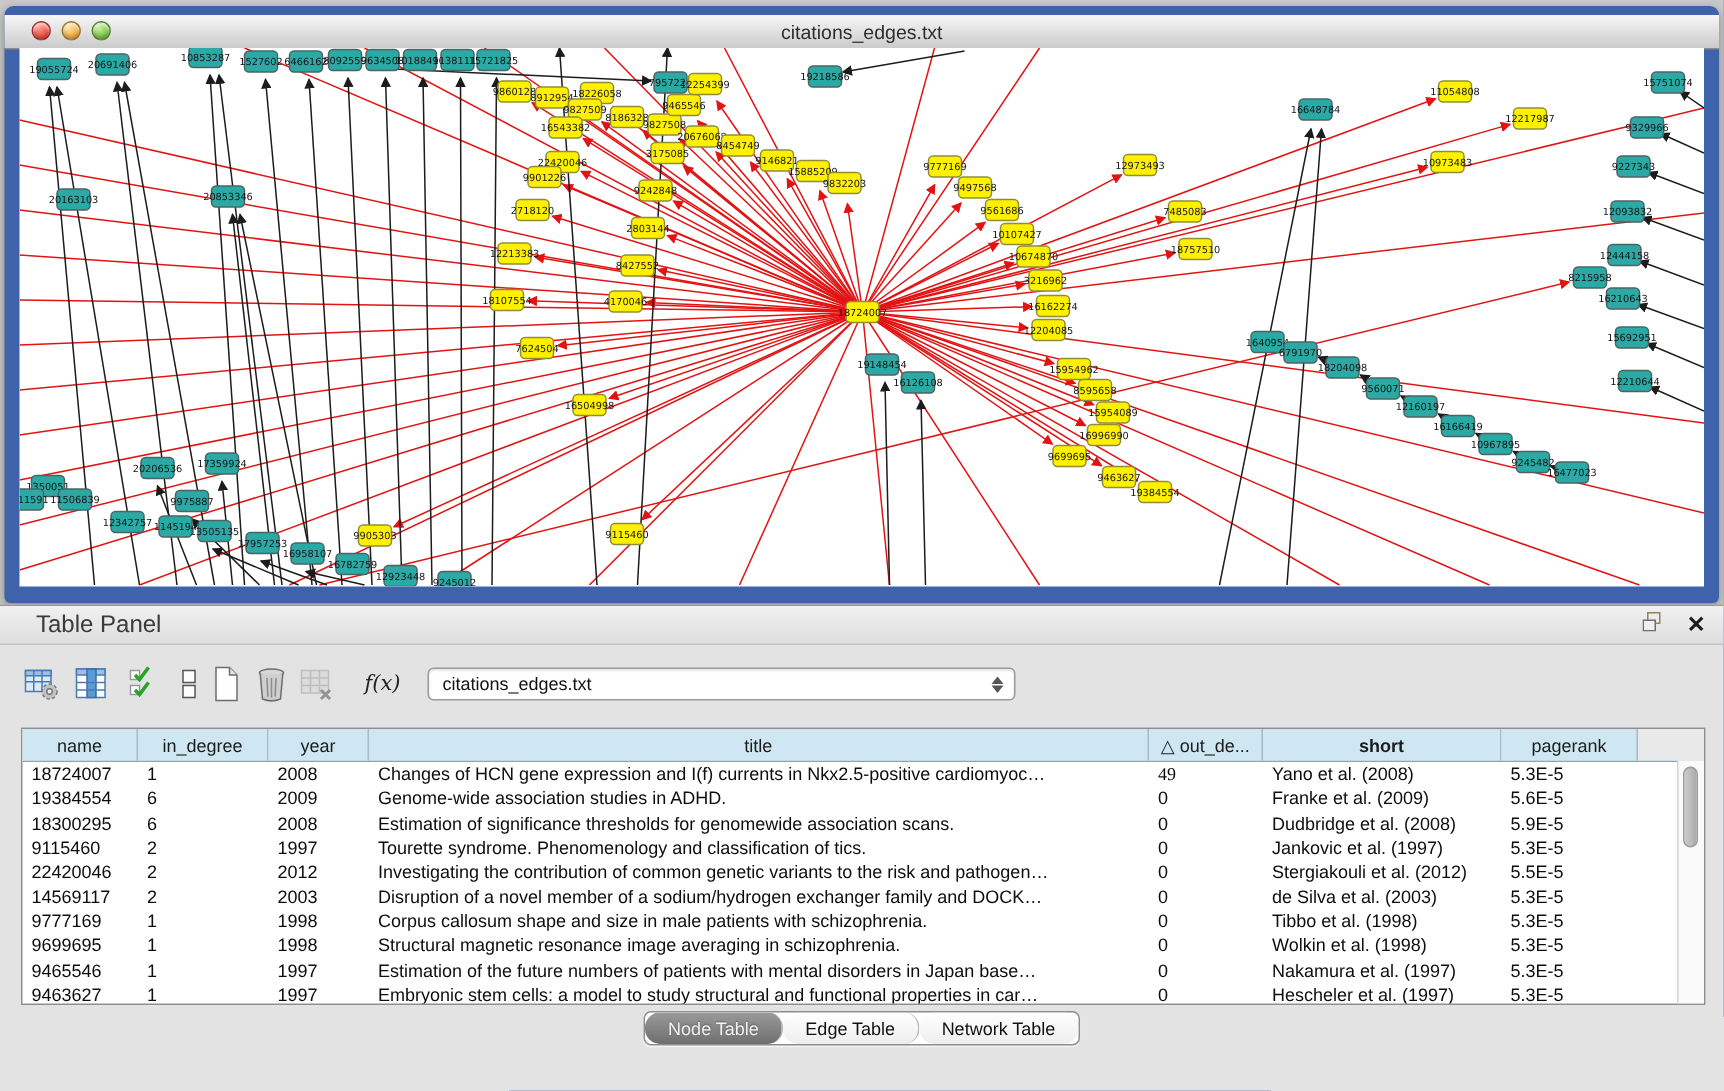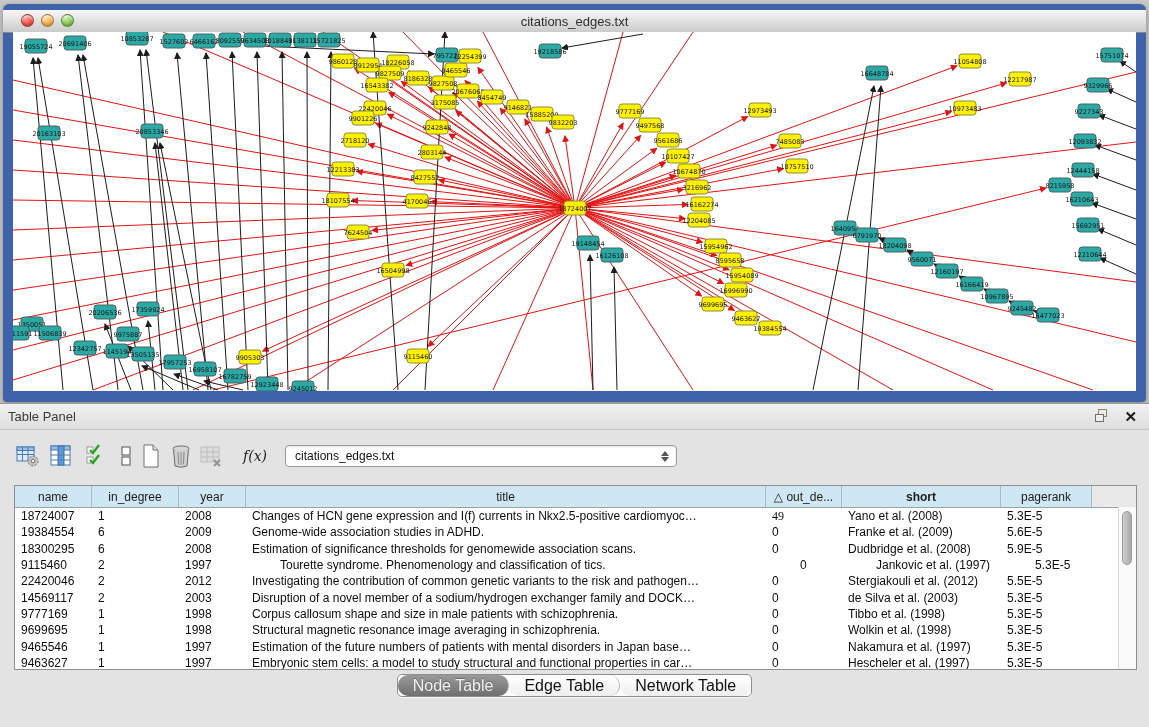--- a/index.html
+++ b/index.html
@@ -23,21 +23,21 @@
   svg#net-svg{display:block;}
   .gedge-red{stroke:#e21313;stroke-width:1;}
   .gedge-blk{stroke:#1c1c1c;stroke-width:1;}
   .gnode{stroke-width:1;}
   .glabel{font-family:"DejaVu Sans",sans-serif;font-size:6.5px;fill:#141414;text-anchor:middle;}
 
   
   .table-panel{position:absolute;left:0;top:403px;width:1149px;height:324px;background:#e3e3e3;box-sizing:border-box;}
   .panel-header{height:25px;background:linear-gradient(#f1f1f1,#dedede);
     border-top:1px solid #989898;border-bottom:1px solid #c2c2c2;display:flex;align-items:center;position:relative;}
-  .panel-title{font-size:13px;color:#3a3a3a;margin-left:8px;text-align:center;}
+  .panel-title{font-size:16px;color:#3a3a3a;margin-left:24px;text-align:center;}
   .ph-icons{position:absolute;right:12px;top:0;height:100%;display:flex;align-items:center;gap:14px;}
   .close-x{font-size:15px;font-weight:bold;color:#1a1a1a;cursor:default;line-height:1;}
 
   .toolbar{position:relative;height:57px;}
   .tbi{position:absolute;top:14px;cursor:default;}
   .fx{font-family:"DejaVu Serif",serif;font-style:italic;font-size:14px;color:#222;top:18px;}
   .combo{position:absolute;left:285px;top:15px;width:392px;height:22px;background:#fff;
     border:1px solid #9b9b9b;border-radius:4px;box-sizing:border-box;display:flex;align-items:center;
     box-shadow:inset 0 1px 2px rgba(0,0,0,.12);}
   .combo-text{font-size:12px;color:#111;margin-left:9px;flex:1;}
@@ -55,21 +55,21 @@
   .tbody{position:relative;}
   .tr{display:flex;height:16.3px;align-items:center;}
   .td{font-size:12px;color:#0d0d0d;box-sizing:border-box;padding-left:6px;overflow:hidden;white-space:nowrap;}
   .vscroll{position:absolute;right:0;top:21px;bottom:0;width:17px;background:#fafafa;border-left:1px solid #d4d4d4;}
   .vthumb{position:absolute;left:3px;top:4px;width:10px;height:54px;border-radius:6px;
     background:linear-gradient(90deg,#cdcdcd,#aaaaaa);border:1px solid #9b9b9b;box-sizing:border-box;}
 
   .tabs{position:absolute;left:0;right:0;top:271px;display:flex;justify-content:center;}
   .tabgroup{display:flex;border:1px solid #8d8d8d;border-radius:5px;overflow:hidden;height:21px;
     background:#fff;box-shadow:0 1px 1px rgba(255,255,255,.7);}
-  .tab{font-size:16px;display:flex;align-items:center;padding:0 15px;color:#111;
+  .tab{font-size:12px;display:flex;align-items:center;padding:0 15px;color:#111;
     background:linear-gradient(#ffffff,#eeeeee);border-right:1px solid #b5b5b5;cursor:default;border-radius:10px;}
   .tab:last-child{border-right:none;}
   .tab.active{background:linear-gradient(#9a9a9a,#6f6f6f);color:#f2f2f2;text-shadow:0 -1px 1px rgba(0,0,0,.3);}
 
   .statusbar{position:absolute;left:0;right:0;bottom:0;height:29px;border-top:1px solid #a2a2a2;
     background:linear-gradient(#dadada,#cccccc);display:flex;align-items:center;justify-content:flex-end;}
   .mem-label{font-size:11px;color:#222;margin-right:8px;}
   .mem-dot{width:13px;height:13px;border-radius:50%;margin-right:12px;
     background:radial-gradient(circle at 35% 30%,#9ae87e,#35b52d 75%);border:1px solid #4a8a3a;box-sizing:border-box;}
 </style>
@@ -748,21 +748,21 @@
             <div class="td" style="width: 67px;">2008</div>
             <div class="td" style="width: 520px;">Estimation of significance thresholds for genomewide association scans.</div>
             <div class="td" style="width: 76px;">0</div>
             <div class="td" style="width: 159px;">Dudbridge et al. (2008)</div>
             <div class="td" style="width: 91px;">5.9E-5</div>
           </div>
           <div class="tr">
             <div class="td" style="width: 77px;">9115460</div>
             <div class="td" style="width: 87px;">2</div>
             <div class="td" style="width: 67px;">1997</div>
-            <div class="td" style="width: 520px; margin-left: 28px;">Tourette syndrome. Phenomenology and classification of tics.</div>
+            <div class="td" style="width: 520px;">Tourette syndrome. Phenomenology and classification of tics.</div>
             <div class="td" style="width: 76px;">0</div>
             <div class="td" style="width: 159px;">Jankovic et al. (1997)</div>
             <div class="td" style="width: 91px;">5.3E-5</div>
           </div>
           <div class="tr">
             <div class="td" style="width: 77px;">22420046</div>
             <div class="td" style="width: 87px;">2</div>
             <div class="td" style="width: 67px;">2012</div>
             <div class="td" style="width: 520px;">Investigating the contribution of common genetic variants to the risk and pathogen…</div>
             <div class="td" style="width: 76px;">0</div>

